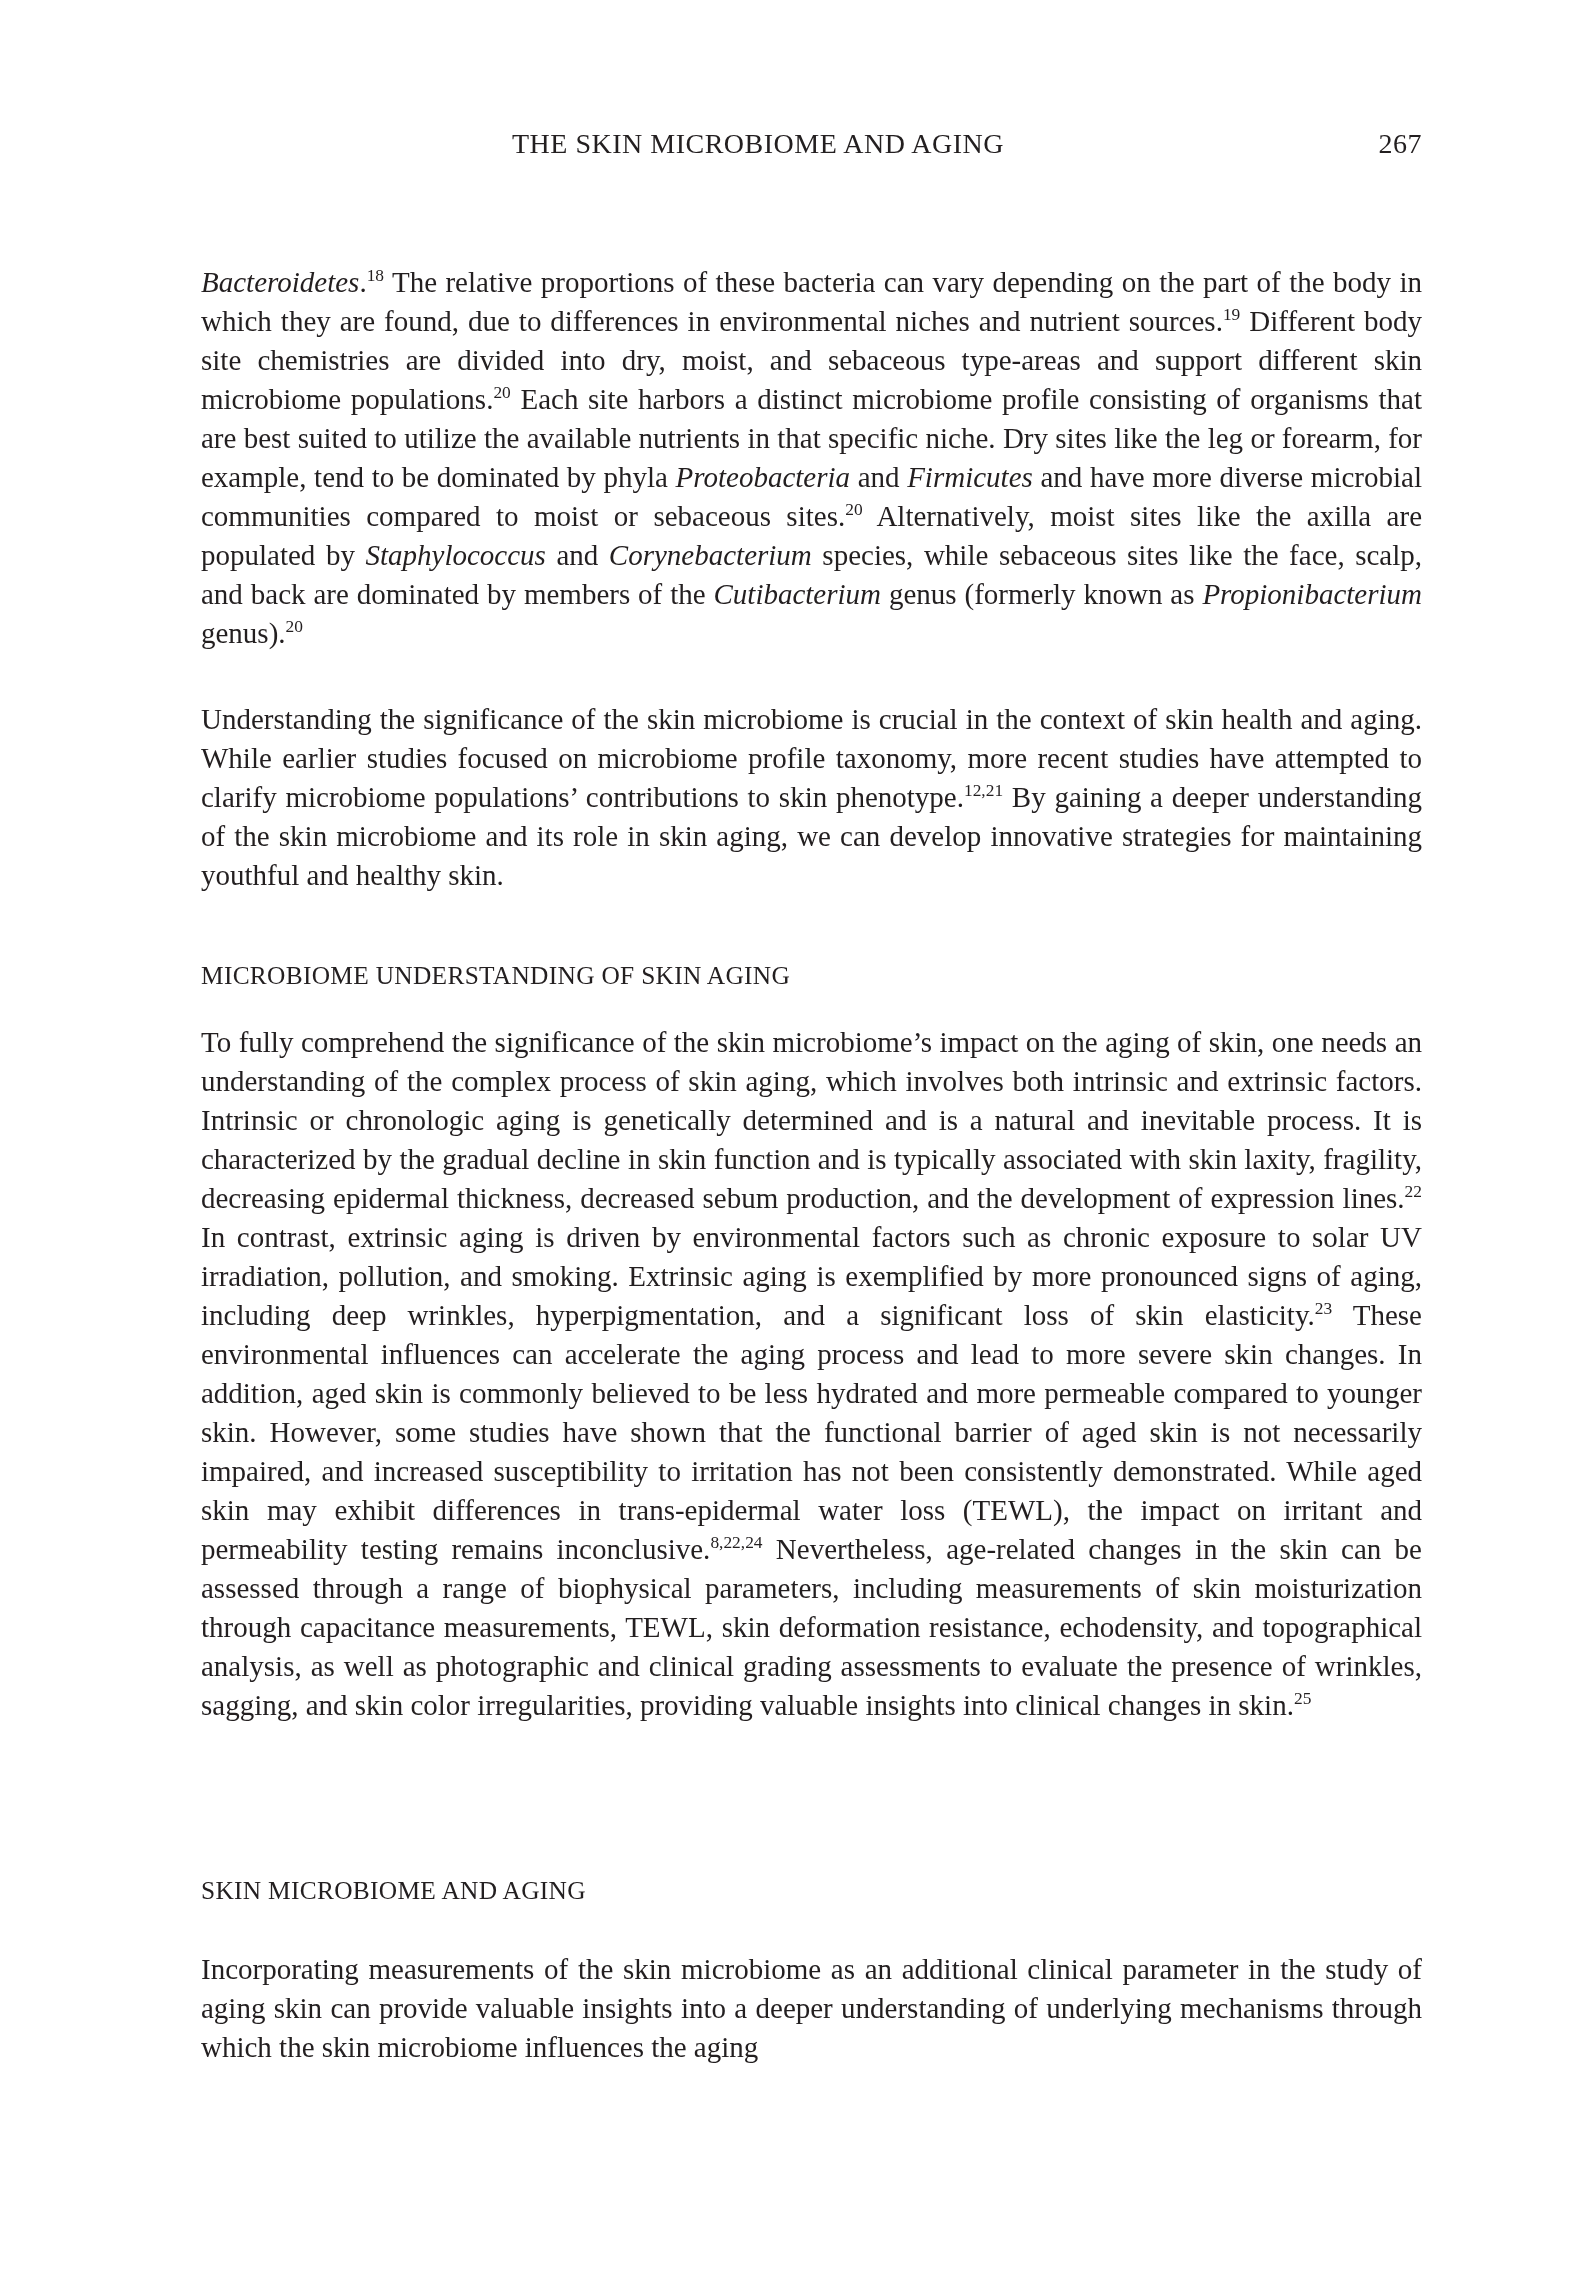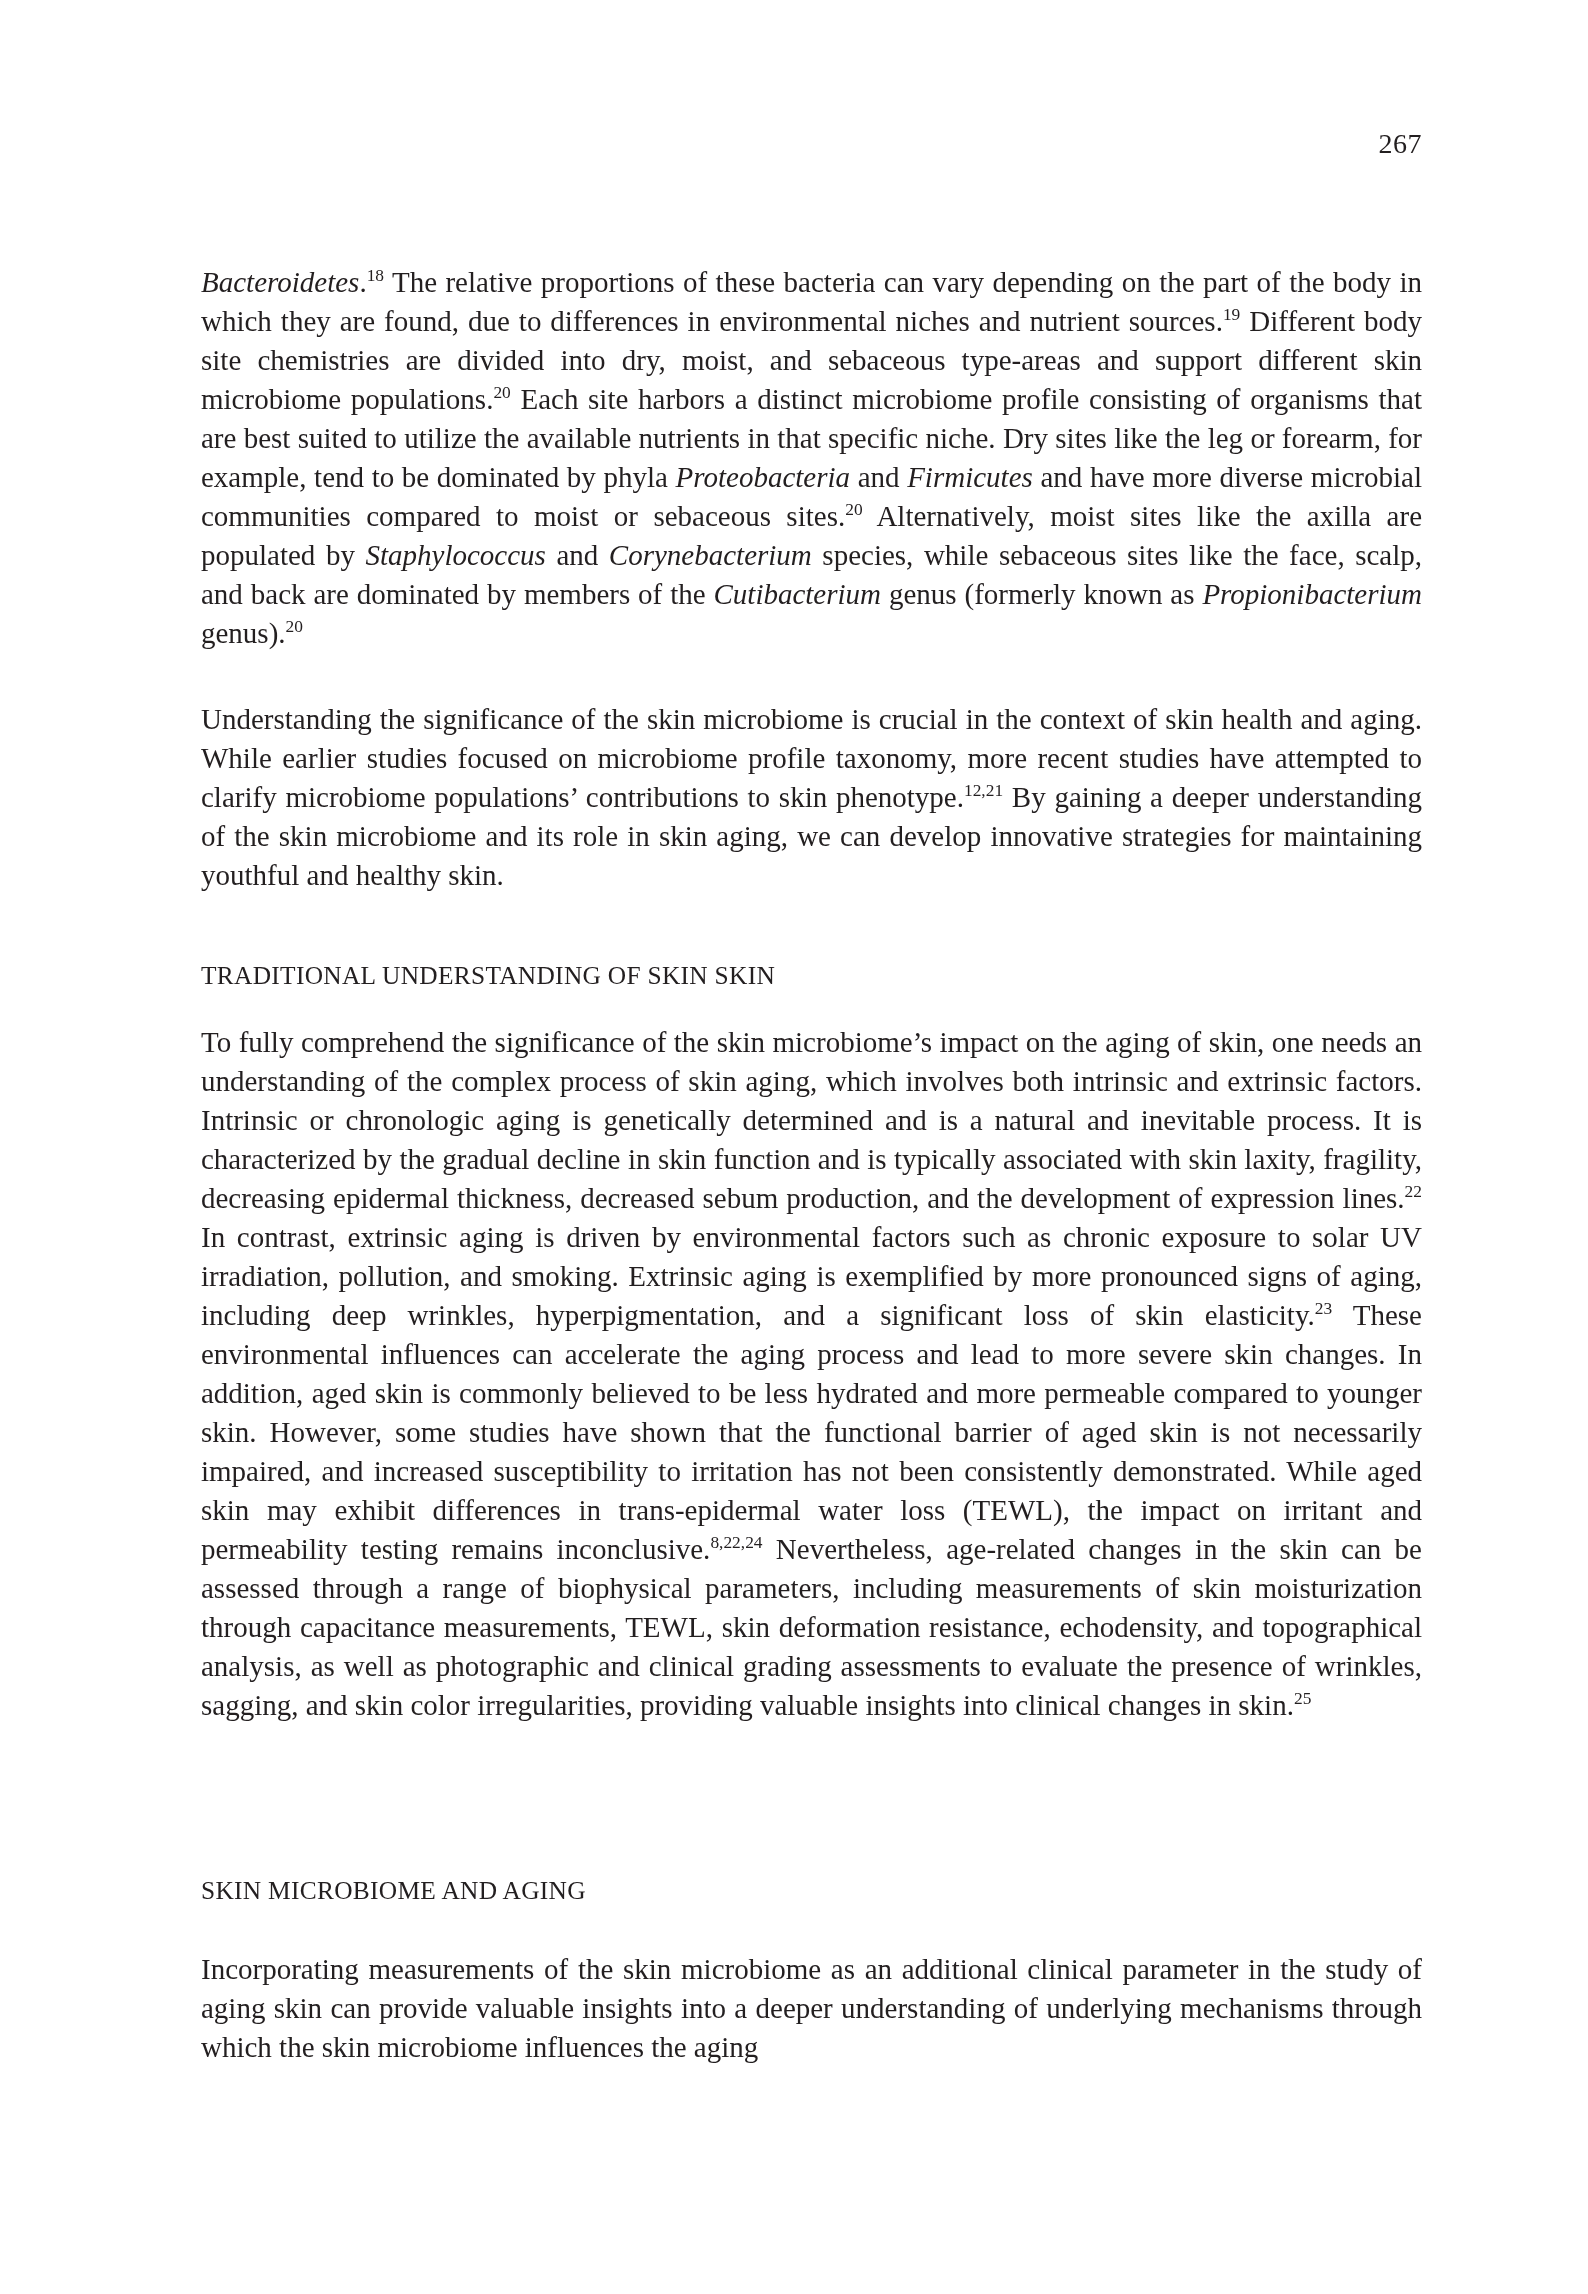--- a/index.html
+++ b/index.html
@@ -64,32 +64,33 @@
   #p3 { top: 1023px; }
   #h2 { top: 1876px; }
   #p4 { top: 1950px; }
 </style>
 </head>
 <body>
 
 <div class="page">
 
   <div class="running-head">
+    <span class="title">THE SKIN MICROBIOME AND AGING</span>
     <span class="pageno">267</span>
   </div>
 
   <div id="p1" class="body-text">
     <p><i>Bacteroidetes</i>.<sup>18</sup> The relative proportions of these bacteria can vary depending on the part of the body in which they are found, due to differences in environmental niches and nutrient sources.<sup>19</sup> Different body site chemistries are divided into dry, moist, and sebaceous type-areas and support different skin microbiome populations.<sup>20</sup> Each site harbors a distinct microbiome profile consisting of organisms that are best suited to utilize the available nutrients in that specific niche. Dry sites like the leg or forearm, for example, tend to be dominated by phyla <i>Proteobacteria</i> and <i>Firmicutes</i> and have more diverse microbial communities compared to moist or sebaceous sites.<sup>20</sup> Alternatively, moist sites like the axilla are populated by <i>Staphylococcus</i> and <i>Corynebacterium</i> species, while sebaceous sites like the face, scalp, and back are dominated by members of the <i>Cutibacterium</i> genus (formerly known as <i>Propionibacterium</i> genus).<sup>20</sup></p>
   </div>
 
   <div id="p2" class="body-text">
     <p>Understanding the significance of the skin microbiome is crucial in the context of skin health and aging. While earlier studies focused on microbiome profile taxonomy, more recent studies have attempted to clarify microbiome populations’ contributions to skin phenotype.<sup>12,21</sup> By gaining a deeper understanding of the skin microbiome and its role in skin aging, we can develop innovative strategies for maintaining youthful and healthy skin.</p>
   </div>
 
-  <h2 id="h1" class="section-heading">TRADITIONAL UNDERSTANDING OF SKIN SKIN</h2>
+  <h2 id="h1" class="section-heading">MICROBIOME UNDERSTANDING OF SKIN AGING</h2>
 
   <div id="p3" class="body-text">
     <p>To fully comprehend the significance of the skin microbiome’s impact on the aging of skin, one needs an understanding of the complex process of skin aging, which involves both intrinsic and extrinsic factors. Intrinsic or chronologic aging is genetically determined and is a natural and inevitable process. It is characterized by the gradual decline in skin function and is typically associated with skin laxity, fragility, decreasing epidermal thickness, decreased sebum production, and the development of expression lines.<sup>22</sup> In contrast, extrinsic aging is driven by environmental factors such as chronic exposure to solar UV irradiation, pollution, and smoking. Extrinsic aging is exemplified by more pronounced signs of aging, including deep wrinkles, hyperpigmentation, and a significant loss of skin elasticity.<sup>23</sup> These environmental influences can accelerate the aging process and lead to more severe skin changes. In addition, aged skin is commonly believed to be less hydrated and more permeable compared to younger skin. However, some studies have shown that the functional barrier of aged skin is not necessarily impaired, and increased susceptibility to irritation has not been consistently demonstrated. While aged skin may exhibit differences in trans-epidermal water loss (TEWL), the impact on irritant and permeability testing remains inconclusive.<sup>8,22,24</sup> Nevertheless, age-related changes in the skin can be assessed through a range of biophysical parameters, including measurements of skin moisturization through capacitance measurements, TEWL, skin deformation resistance, echodensity, and topographical analysis, as well as photographic and clinical grading assessments to evaluate the presence of wrinkles, sagging, and skin color irregularities, providing valuable insights into clinical changes in skin.<sup>25</sup></p>
   </div>
 
   <h2 id="h2" class="section-heading">SKIN MICROBIOME AND AGING</h2>
 
   <div id="p4" class="body-text">
     <p>Incorporating measurements of the skin microbiome as an additional clinical parameter in the study of aging skin can provide valuable insights into a deeper understanding of underlying mechanisms through which the skin microbiome influences the aging</p>
   </div>

